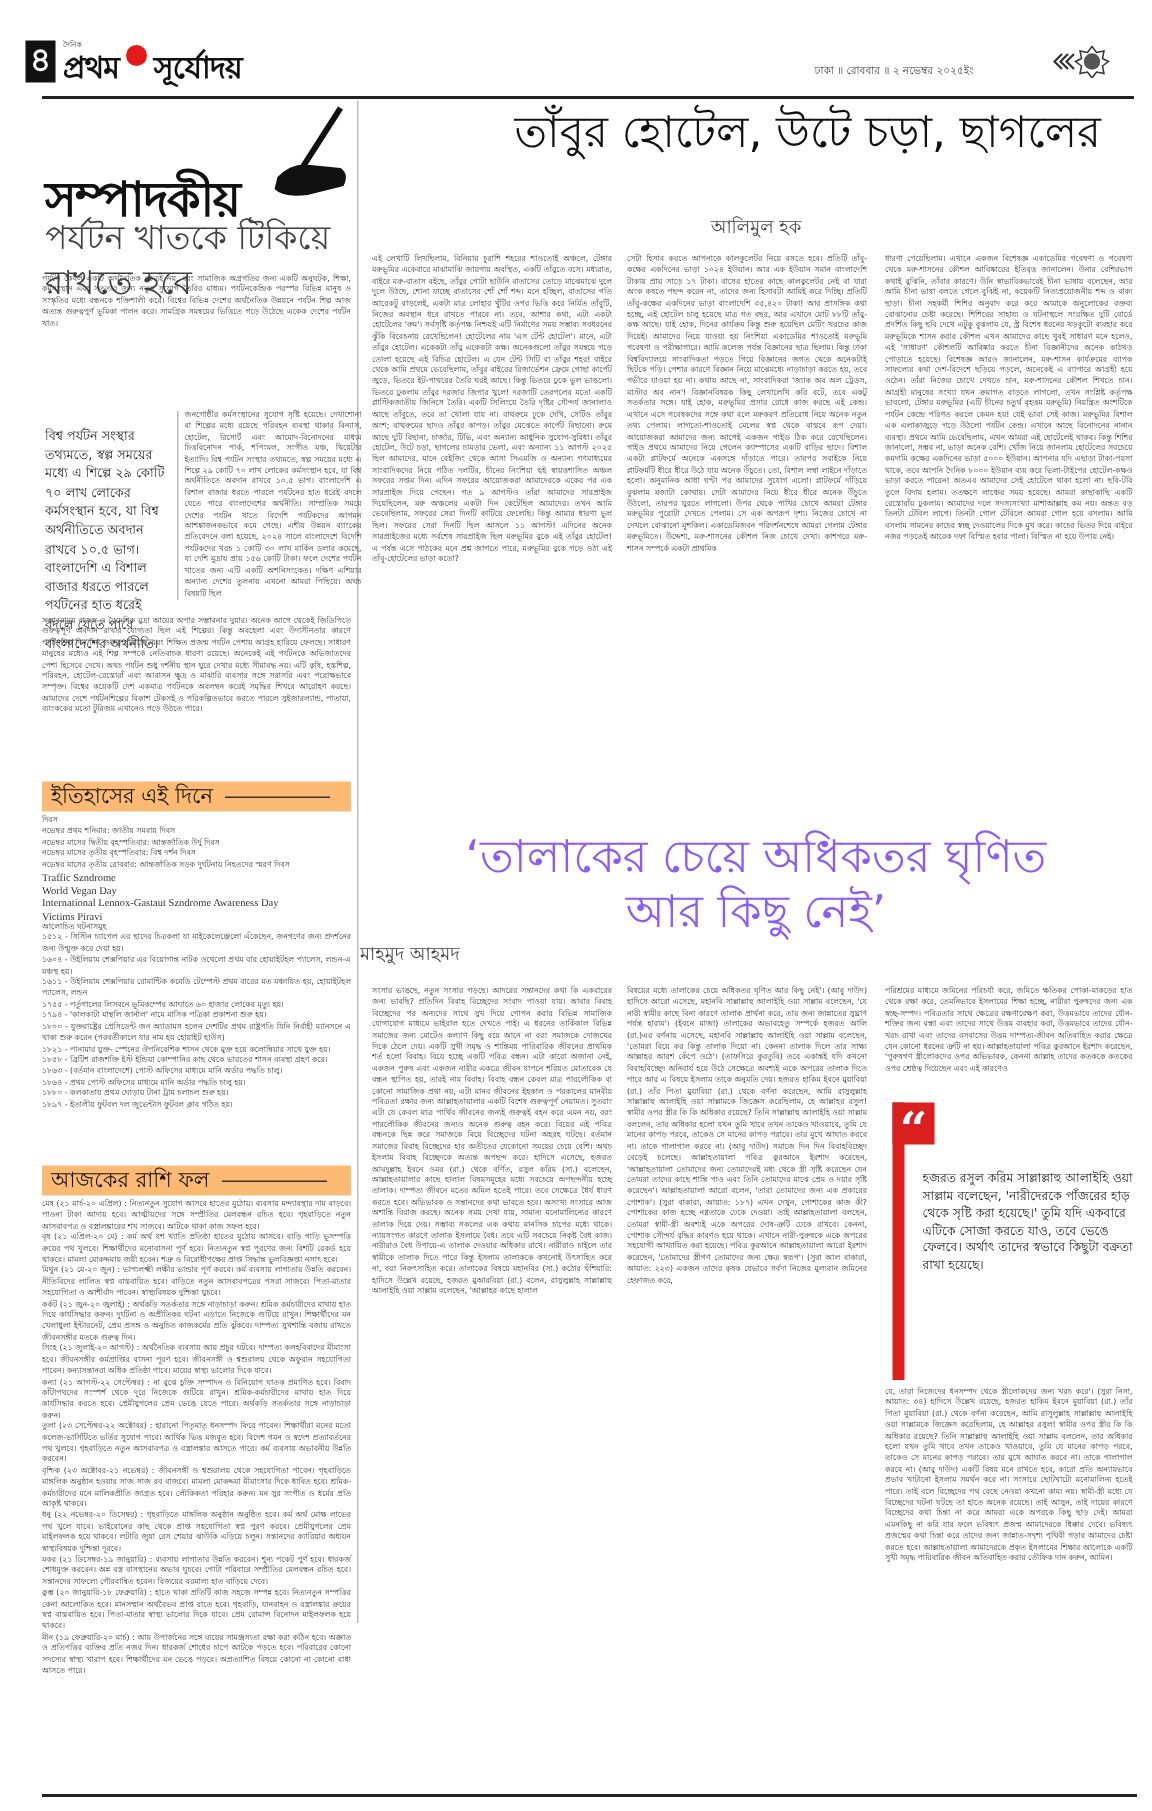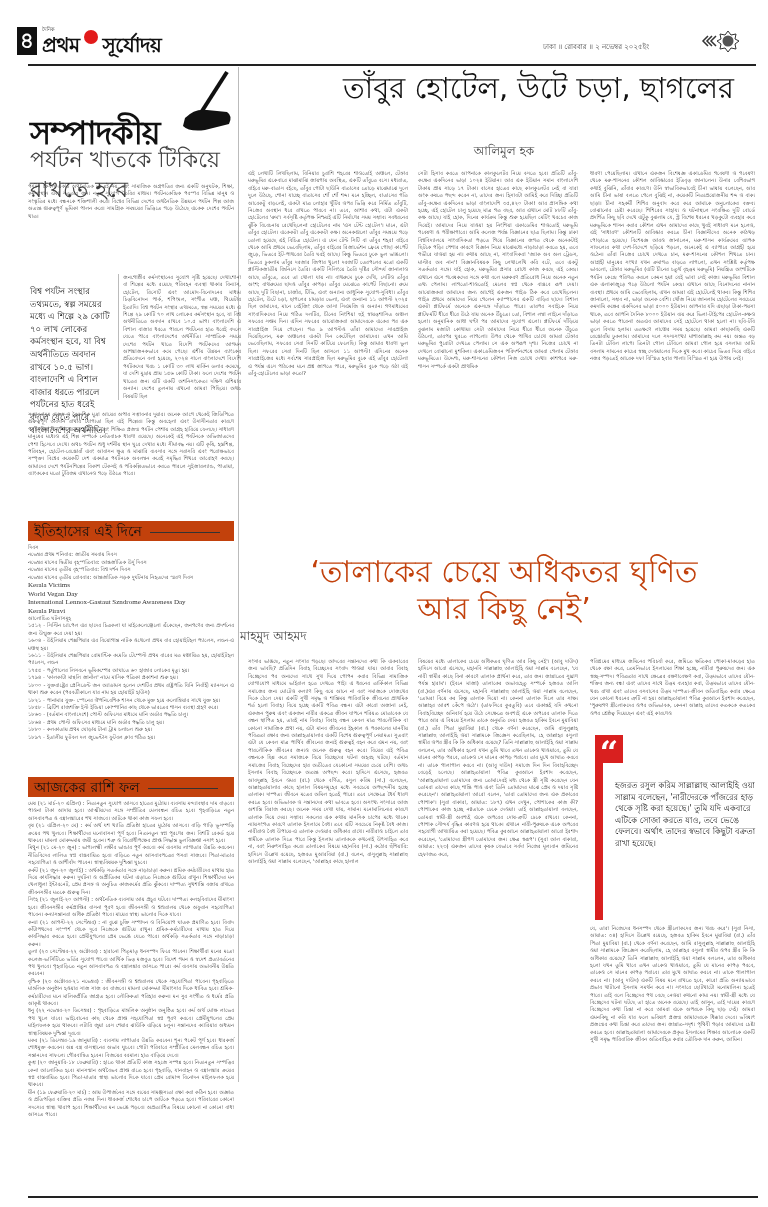--- a/index.html
+++ b/index.html
@@ -19,37 +19,37 @@
   
   .ed-title { left:30px; top:108px; font-size:32px; font-weight:bold; font-family:Liberation Serif, serif; color:#111; letter-spacing:-1px; }
   .pen-icon { left:165px; top:70px; width:70px; height:70px; }
   .ed-headline { left:30px; top:145px; width:205px; font-size:22px; line-height:30px; color:#404040; }
   .body-text { font-size:5.2px; line-height:7.4px; color:#333; text-align:justify; }
   .ed-para1 { left:28px; top:183px; width:206px; }
   .pullquote { left:30px; top:285px; width:82px; font-size:8.5px; line-height:12.6px; color:#222; }
   .ed-col2 { left:118px; top:274px; width:118px; border-left:1px solid #bbb; padding-left:4px; }
   .ed-para2 { left:28px; top:411px; width:206px; }
 
-  .section-bar { background:#c2410c; height:20px; font-size:14px; line-height:20px; padding-left:6px; color:#111; width:200px; }
+  .section-bar { background:#fdba74; height:20px; font-size:14px; line-height:20px; padding-left:6px; color:#111; width:200px; }
   .section-bar::after { content:""; display:inline-block; width:70px; height:1px; background:#333; vertical-align:middle; margin-left:8px; }
   .hist-bar { left:28px; top:521px; }
   .hist-list { left:28px; top:544px; width:206px; }
   .hist-list .en { font-family:"Liberation Serif", serif; font-size:7px; line-height:8.5px; color:#333; }
   .rashi-bar { left:28px; top:777px; }
   .rashi-list { left:28px; top:800px; width:206px; }
   .rashi-list b { font-weight:normal; }
 
   
   .h1 { left:240px; top:70px; width:597px; text-align:center; font-size:29px; line-height:36px; color:#111; font-family:"DejaVu Sans", sans-serif; }
   .byline1 { left:240px; top:142px; width:528px; text-align:center; font-size:12px; color:#444; }
   .a1c { top:170px; width:160px; }
   .a1c1 { left:248px; }
   .a1c2 { left:418px; }
   .a1c3 { left:590px; width:165px; }
-  .h2 { left:240px; top:553px; width:528px; text-align:center; font-size:30px; line-height:37px; color:#c2410c; }
+  .h2 { left:240px; top:553px; width:528px; text-align:center; font-size:30px; line-height:37px; color:#8b5cf6; }
   .byline2 { left:240px; top:627px; width:628px; text-align:left; font-size:12px; color:#444; }
   .a2c { top:658px; width:160px; }
   .a2c1 { left:248px; height:530px; }
   .a2c2 { left:418px; height:530px; }
   .a2c3 { left:590px; width:165px; }
   .quote-box { left:595px; top:735px; width:8px; height:185px; background:#d9201f; }
   .quote-icon { left:595px; top:735px; width:28px; height:28px; background:#d9201f; color:#fff; font-size:32px; line-height:36px; text-align:center; font-family:"DejaVu Serif", serif; font-weight:bold; }
   .quote-text { left:615px; top:780px; width:145px; font-size:8.2px; line-height:11.5px; color:#222; }
   .a2c3b { left:590px; top:925px; width:165px; }
 </style>
@@ -88,24 +88,24 @@
 <div class="abs body-text ed-col2">জনগোষ্ঠীর কর্মসংস্থানের সুযোগ সৃষ্টি হয়েছে। দেখাশোনা বা শিল্পের মধ্যে রয়েছে পরিবহন ব্যবস্থা থাকার বিন্যাস, হোটেল, রিসোর্ট এবং আমোদ-বিনোদনের মাধ্যম চিত্তবিনোদন পার্ক, শপিংমল, সংগীত মঞ্চ, থিয়েটার ইত্যাদি। বিশ্ব পর্যটন সংস্থার তথ্যমতে, স্বল্প সময়ের মধ্যে এ শিল্পে ২৯ কোটি ৭০ লাখ লোকের কর্মসংস্থান হবে, যা বিশ্ব অর্থনীতিতে অবদান রাখবে ১০.৫ ভাগ। বাংলাদেশি এ বিশাল বাজার ধরতে পারলে পর্যটনের হাত ধরেই বদলে যেতে পারে বাংলাদেশের অর্থনীতি। সাম্প্রতিক সময়ে দেশের পর্যটন খাতে বিদেশি পর্যটকদের আগমন আশঙ্কাজনকভাবে কমে গেছে। এশীয় উন্নয়ন ব্যাংকের প্রতিবেদনে বলা হয়েছে, ২০২৪ সালে বাংলাদেশে বিদেশি পর্যটকদের খরচ ১ কোটি ৩০ লাখ মার্কিন ডলার কমেছে, যা দেশি মুদ্রায় প্রায় ১৫৬ কোটি টাকা। ফলে দেশের পর্যটন খাতের জন্য এটি একটি অশনিসংকেত। দক্ষিণ এশিয়ার অন্যান্য দেশের তুলনায় এখনো আমরা পিছিয়ে। অথচ বিষয়টি ছিল</div>
 <div class="abs body-text ed-para2">সম্ভাবনাময় রাজস্ব ও বৈদেশিক মুদ্রা আয়ের অপার সম্ভাবনার দুয়ার। অনেক আগে থেকেই জিডিপিতে গুরুত্বপূর্ণ অবদান রাখার যোগ্যতা ছিল এই শিল্পের। কিন্তু অবহেলা এবং উদাসীনতার কারণে পর্যটনশিল্প দিন দিন গুরুত্ব হারাচ্ছে এবং শিক্ষিত প্রজন্ম পর্যটন পেশায় আগ্রহ হারিয়ে ফেলছে। সাধারণ মানুষের মধ্যেও এই শিল্প সম্পর্কে নেতিবাচক ধারণা রয়েছে। অনেকেই এই পর্যটনকে অভিজাতদের পেশা হিসেবে দেখে। অথচ পর্যটন শুধু দর্শনীয় স্থান ঘুরে দেখার মধ্যে সীমাবদ্ধ নয়। এটি কৃষি, হস্তশিল্প, পরিবহন, হোটেল-রেস্তোরাঁ এবং আবাসন ক্ষুদ্র ও মাঝারি ব্যবসার সঙ্গে সরাসরি এবং পরোক্ষভাবে সম্পৃক্ত। বিশ্বের কয়েকটি দেশ একমাত্র পর্যটনকে অবলম্বন করেই সমৃদ্ধির শিখরে আরোহণ করছে। আমাদের দেশে পর্যটনশিল্পের বিকাশ টেকসই ও পরিকল্পিতভাবে করতে পারলে সুইজারল্যান্ড, পাতায়া, ব্যাংককের মতো টুরিজম এখানেও গড়ে উঠতে পারে।</div>
 
 <div class="abs section-bar hist-bar">ইতিহাসের এই দিনে</div>
 <div class="abs body-text hist-list">
   <div>দিবস</div>
   <div>নভেম্বর প্রথম শনিবার: জাতীয় সমবায় দিবস</div>
   <div>নভেম্বর মাসের দ্বিতীয় বৃহস্পতিবার: আন্তর্জাতিক উর্দু দিবস</div>
   <div>নভেম্বর মাসের তৃতীয় বৃহস্পতিবার: বিশ্ব দর্শন দিবস</div>
   <div>নভেম্বর মাসের তৃতীয় রোববার: আন্তর্জাতিক সড়ক দুর্ঘটনায় নিহতদের স্মরণ দিবস</div>
-  <div class="en">Kerala Victims</div>
+  <div class="en">Traffic Szndrome</div>
   <div class="en">World Vegan Day</div>
   <div class="en">International Lennox-Gastaut Szndrome Awareness Day</div>
-  <div class="en">Kerala Piravi</div>
+  <div class="en">Victims Piravi</div>
   <div>আলোচিত ঘটনাসমূহ</div>
   <div>১৫১২ - সিস্টিন চ্যাপেল এর ছাদের চিত্রকলা যা মাইকেলেঞ্জেলো এঁকেছেন, জনগণের জন্য প্রদর্শনের জন্য উন্মুক্ত করে দেয়া হয়।</div>
   <div>১৬০৪ - উইলিয়াম শেক্সপিয়ার এর বিয়োগান্ত নাটক ওথেলো প্রথম বার হোয়াইটহল প্যালেস, লন্ডন-এ মঞ্চস্থ হয়।</div>
   <div>১৬১১ - উইলিয়াম শেক্সপিয়ার রোমান্টিক কমেডি টেম্পেস্ট প্রথম বারের মত মঞ্চায়িত হয়, হোয়াইটহল প্যালেস, লন্ডন</div>
   <div>১৭৫৫ - পর্তুগালের লিসবনে ভূমিকম্পের আঘাতে ৬০ হাজার লোকের মৃত্যু হয়।</div>
   <div>১৭৯৪ - 'কালকাটা মান্থলি জার্নাল' নামে মাসিক পত্রিকা প্রকাশনা শুরু হয়।</div>
   <div>১৮০০ - যুক্তরাষ্ট্রের প্রেসিডেন্ট জন অ্যাডামস হলেন দেশটির প্রথম রাষ্ট্রপতি যিনি নির্বাহী ম্যানসনে এ থাকা শুরু করেন (পরবর্তীকালে যার নাম হয় হোয়াইট হাউস)</div>
   <div>১৮২১ - পানামার যুক্ত- স্পেনের ঔপনিবেশিক শাসন থেকে মুক্ত হয়ে কলোম্বিয়ার সাথে যুক্ত হয়।</div>
   <div>১৮৫৮ - ব্রিটিশ রাজশক্তি ইস্ট ইন্ডিয়া কোম্পানির কাছ থেকে ভারতের শাসন ব্যবস্থা গ্রহণ করে।</div>
   <div>১৮৬৩ - (বর্তমান বাংলাদেশে) পোস্ট অফিসের মাধ্যমে মানি অর্ডার পদ্ধতি চালু।</div>

